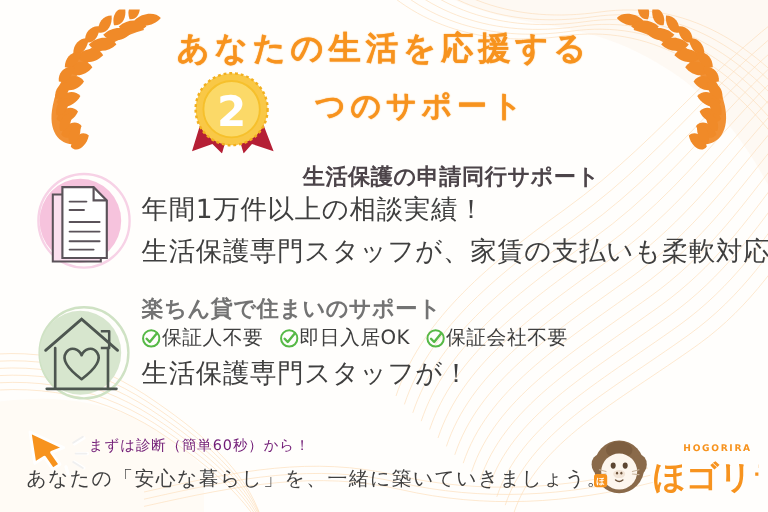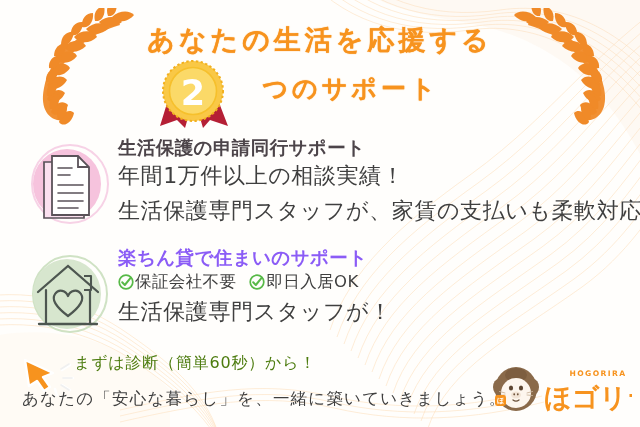--- a/index.html
+++ b/index.html
@@ -50,22 +50,22 @@
   .icon-wrap { position:absolute; left:26px; top:0; width:86px; height:96px; }
 
   .block-body { position:absolute; left:118px; top:0; width:516px; }
 
   .sec-title {
     font-size:18.5px; font-weight:bold;
     letter-spacing:0.4px;
     line-height:1.25;
     white-space:nowrap;
   }
-  .sec-title.pinkish { color:#4c4449; }
-  .sec-title.greenish { color:#8b5cf6; }
+  .sec-title.pinkish { color:#4c4449;text-align:center; }
+  .sec-title.greenish { color:#737373; }
 
   .sec-line {
     font-size:22px; color:#3f3f3f;
     letter-spacing:0.6px;
     line-height:1.58;
     white-space:nowrap;
   }
 
   .check-row {
     font-size:16.5px; color:#3f3f3f;
@@ -75,22 +75,22 @@
     display:flex; align-items:center;
   }
   .check-item { display:inline-flex; align-items:center; }
   .check-item + .check-item { margin-left:13px; }
   .chk { width:16px; height:16px; margin-right:1px; flex:0 0 auto; display:inline-block; }
 
   
   .footer { position:absolute; left:0; top:352px; width:640px; height:75px; z-index:3; }
   .cursor-icon { position:absolute; left:20px; top:4px; width:56px; height:40px; }
   .foot-line1 {
-    position:absolute; left:74px; top:1px;
-    font-size:16px; color:#4d7c0f; letter-spacing:0.8px; white-space:nowrap;
+    position:absolute; left:74px; top:11px;
+    font-size:12px; color:#701a75; letter-spacing:0.8px; white-space:nowrap;
   }
   .foot-line2 {
     position:absolute; left:22px; top:36px;
     font-size:16.5px; color:#3f3f3f; letter-spacing:1.2px; white-space:nowrap;
   }
   .logo { position:absolute; right:8px; top:10px; width:140px; height:52px; }
 </style>
 </head>
 <body>
 
@@ -274,28 +274,35 @@
 
     <div class="block-body">
       <div class="sec-title greenish">楽ちん貸で住まいのサポート</div>
 
       <div class="check-row">
         <span class="check-item">
           <svg class="chk" viewBox="0 0 16 16" aria-hidden="true">
             <circle cx="8" cy="8" r="6.8" fill="none" stroke="#57b947" stroke-width="1.7"></circle>
             <path d="M4.2 8.3 L6.8 11 L12.6 3.9" fill="none" stroke="#57b947" stroke-width="2" stroke-linecap="round" stroke-linejoin="round"></path>
           </svg>
-          <span>保証会社不要</span>
+          <span>保証人不要</span>
         </span>
         <span class="check-item">
           <svg class="chk" viewBox="0 0 16 16" aria-hidden="true">
             <circle cx="8" cy="8" r="6.8" fill="none" stroke="#57b947" stroke-width="1.7"></circle>
             <path d="M4.2 8.3 L6.8 11 L12.6 3.9" fill="none" stroke="#57b947" stroke-width="2" stroke-linecap="round" stroke-linejoin="round"></path>
           </svg>
           <span>即日入居OK</span>
+        </span>
+        <span class="check-item">
+          <svg class="chk" viewBox="0 0 16 16" aria-hidden="true">
+            <circle cx="8" cy="8" r="6.8" fill="none" stroke="#57b947" stroke-width="1.7"></circle>
+            <path d="M4.2 8.3 L6.8 11 L12.6 3.9" fill="none" stroke="#57b947" stroke-width="2" stroke-linecap="round" stroke-linejoin="round"></path>
+          </svg>
+          <span>保証会社不要</span>
         </span>
       </div>
 
       <div class="sec-line">生活保護専門スタッフが！</div>
     </div>
   </div>
 
   <div class="footer">
 
     <svg class="cursor-icon" viewBox="0 0 56 40" aria-hidden="true">

